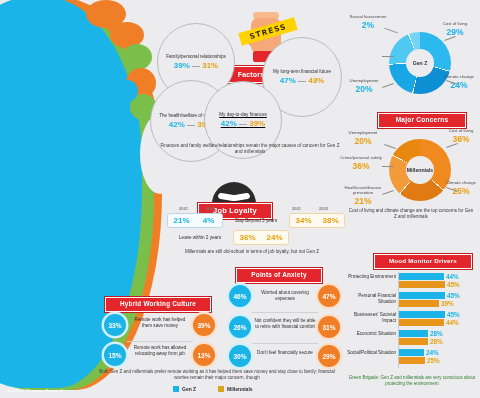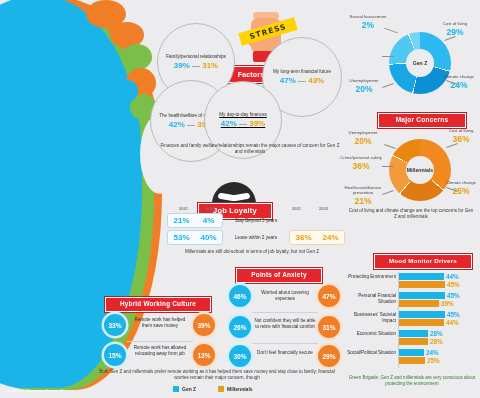--- a/index.html
+++ b/index.html
@@ -201,27 +201,27 @@
   <div class="jl-yr" style="left:197px;top:206px;">2022</div>
   <div class="jl-yr" style="left:283px;top:206px;">2021</div>
   <div class="jl-yr" style="left:310px;top:206px;">2022</div>
 
   <div class="jl-row" style="left:167px;top:213px;">
     <div class="jl-pill">
       <div class="jl-cell gz">21%</div>
       <div class="jl-cell gz">4%</div>
     </div>
     <div class="jl-mid">Stay Beyond 5 years</div>
+    <div class="jl-pill o">
+      <div class="jl-cell ml">34%</div>
+      <div class="jl-cell ml">38%</div>
+    </div>
   </div>
 
   <div class="jl-row" style="left:167px;top:230px;">
-    <div class="jl-pill">
-      <div class="jl-cell gz">53%</div>
-      <div class="jl-cell gz">40%</div>
-    </div>
     <div class="jl-mid">Leave within 2 years</div>
     <div class="jl-pill o">
       <div class="jl-cell ml">36%</div>
       <div class="jl-cell ml">24%</div>
     </div>
   </div>
 
   <div class="cap" style="left:160px;top:249px;width:184px;font-size:4.6px;">Millennials are still old-school in terms of job loyalty, but not Gen Z</div>
 
   <div class="ribbon" style="left:236px;top:268px;width:84px;height:13px;font-size:6.4px;">Points of Anxiety</div>

